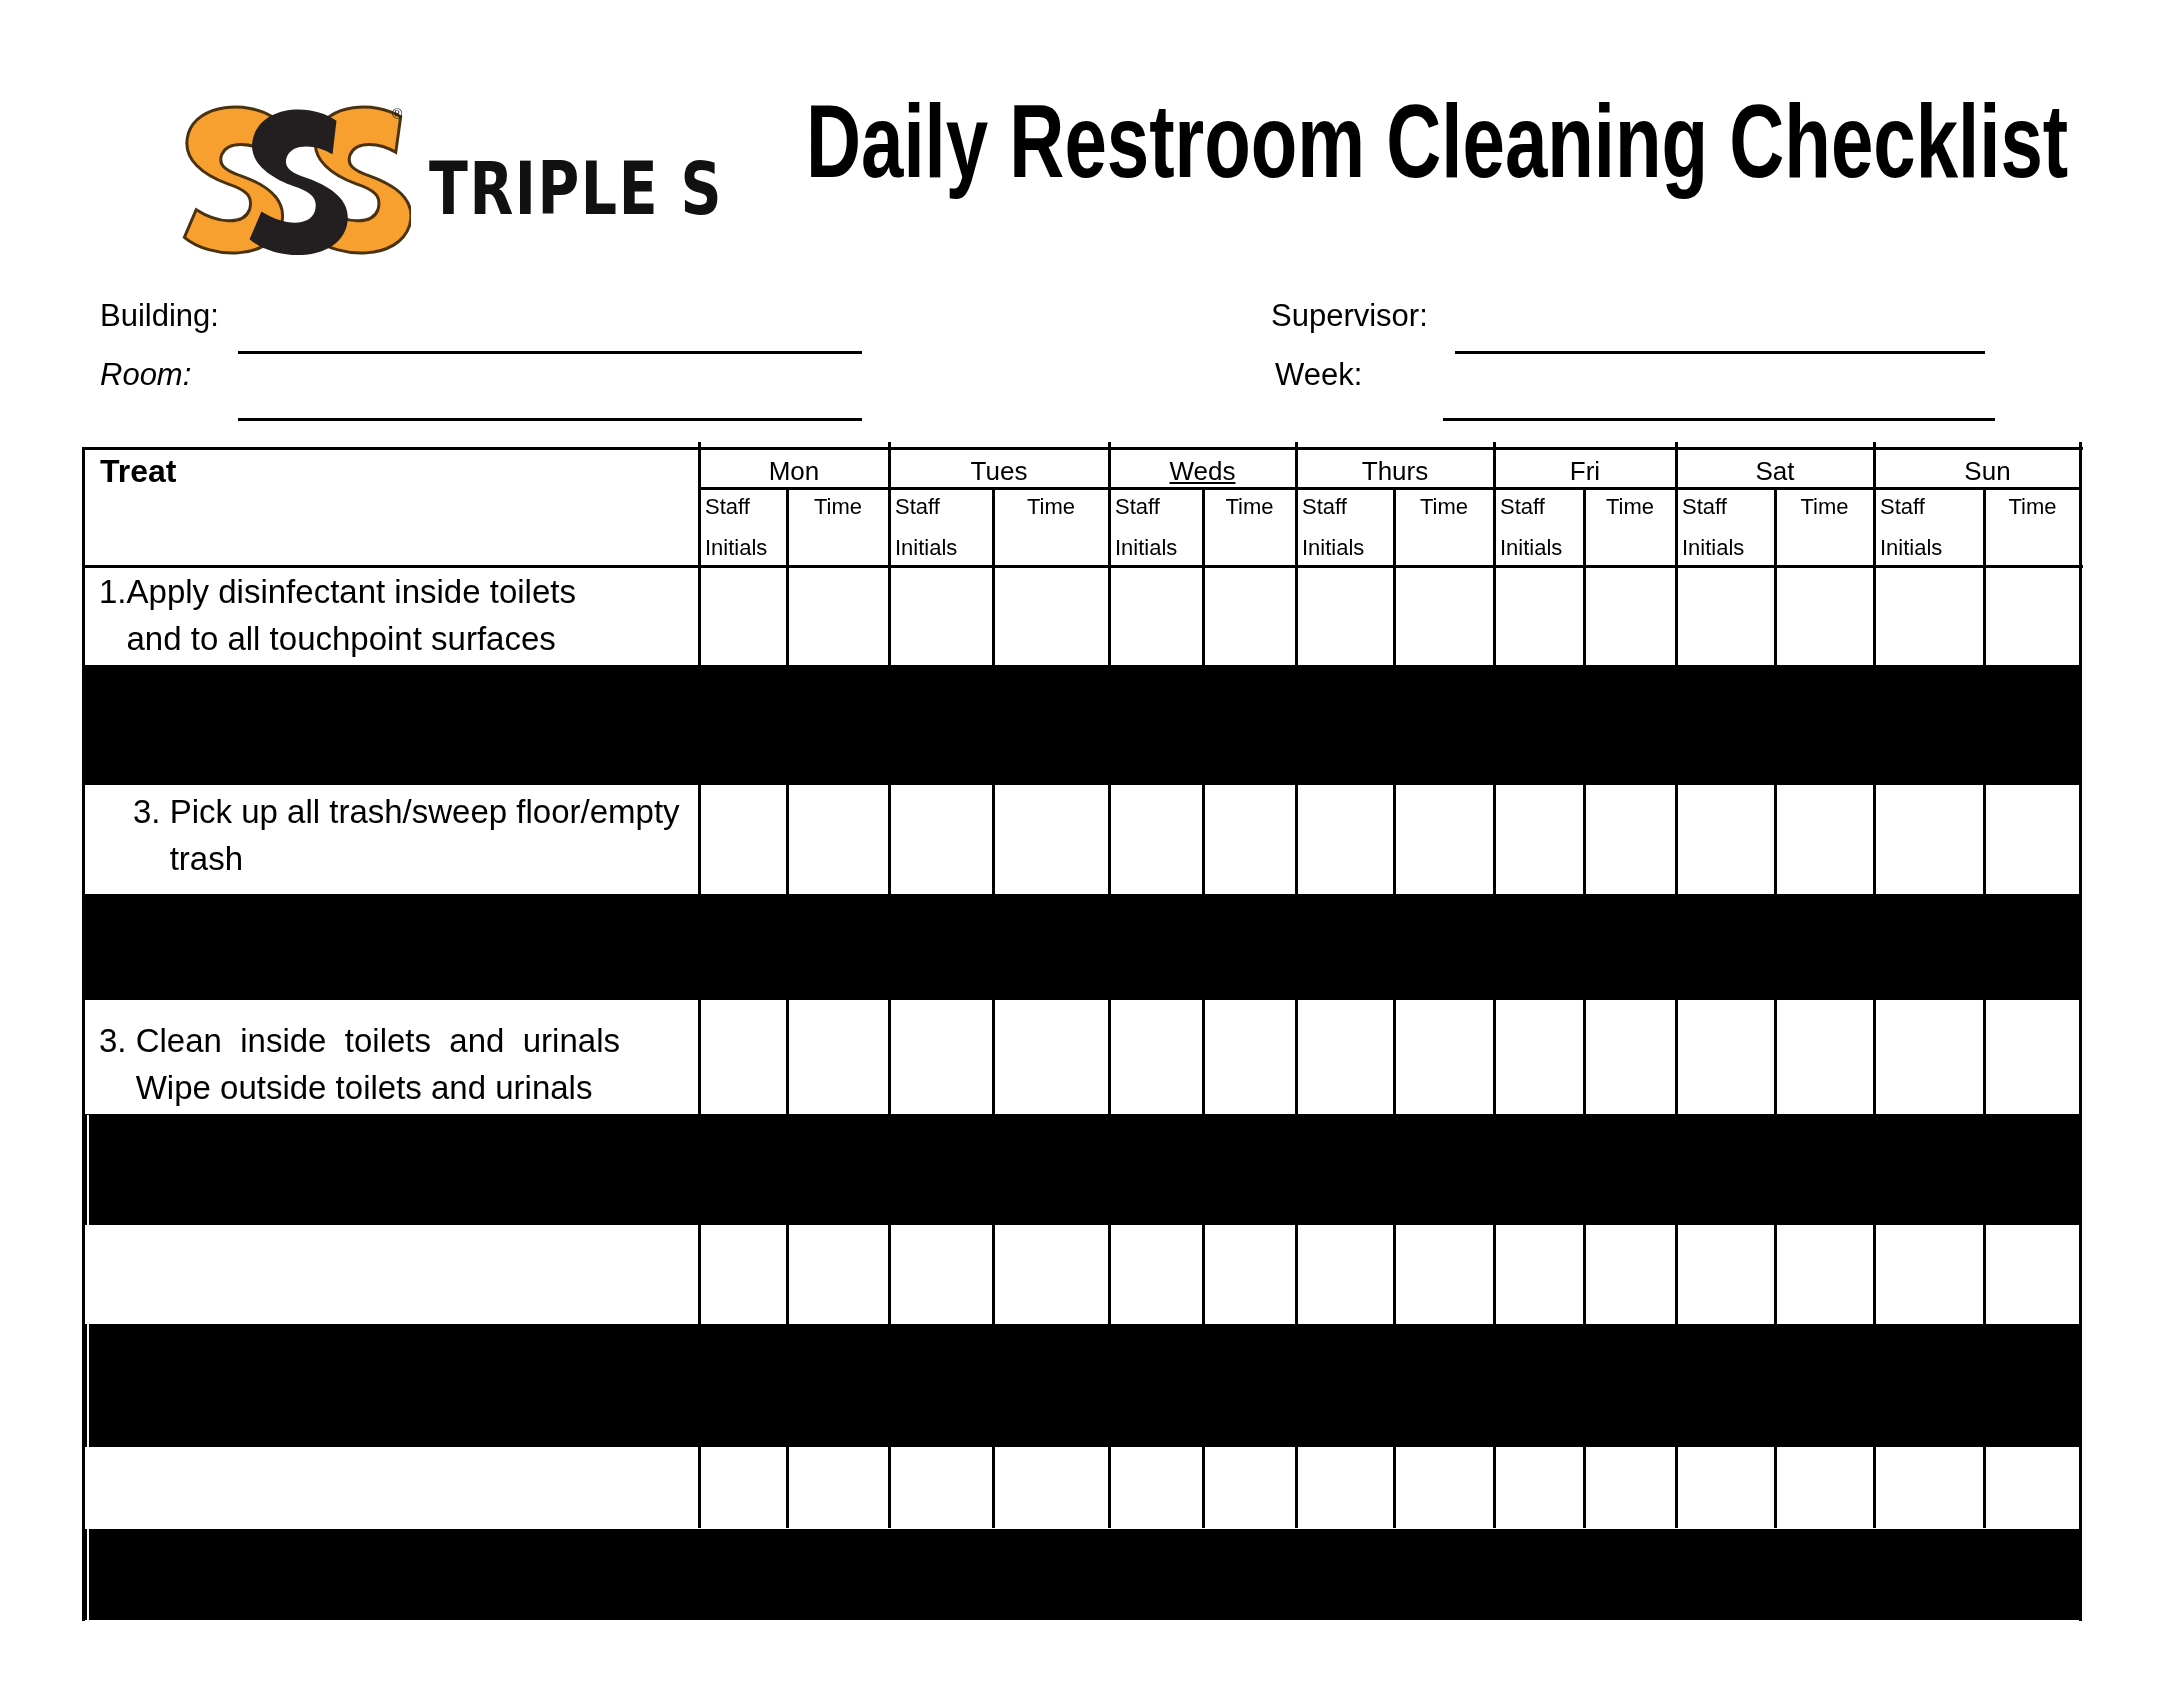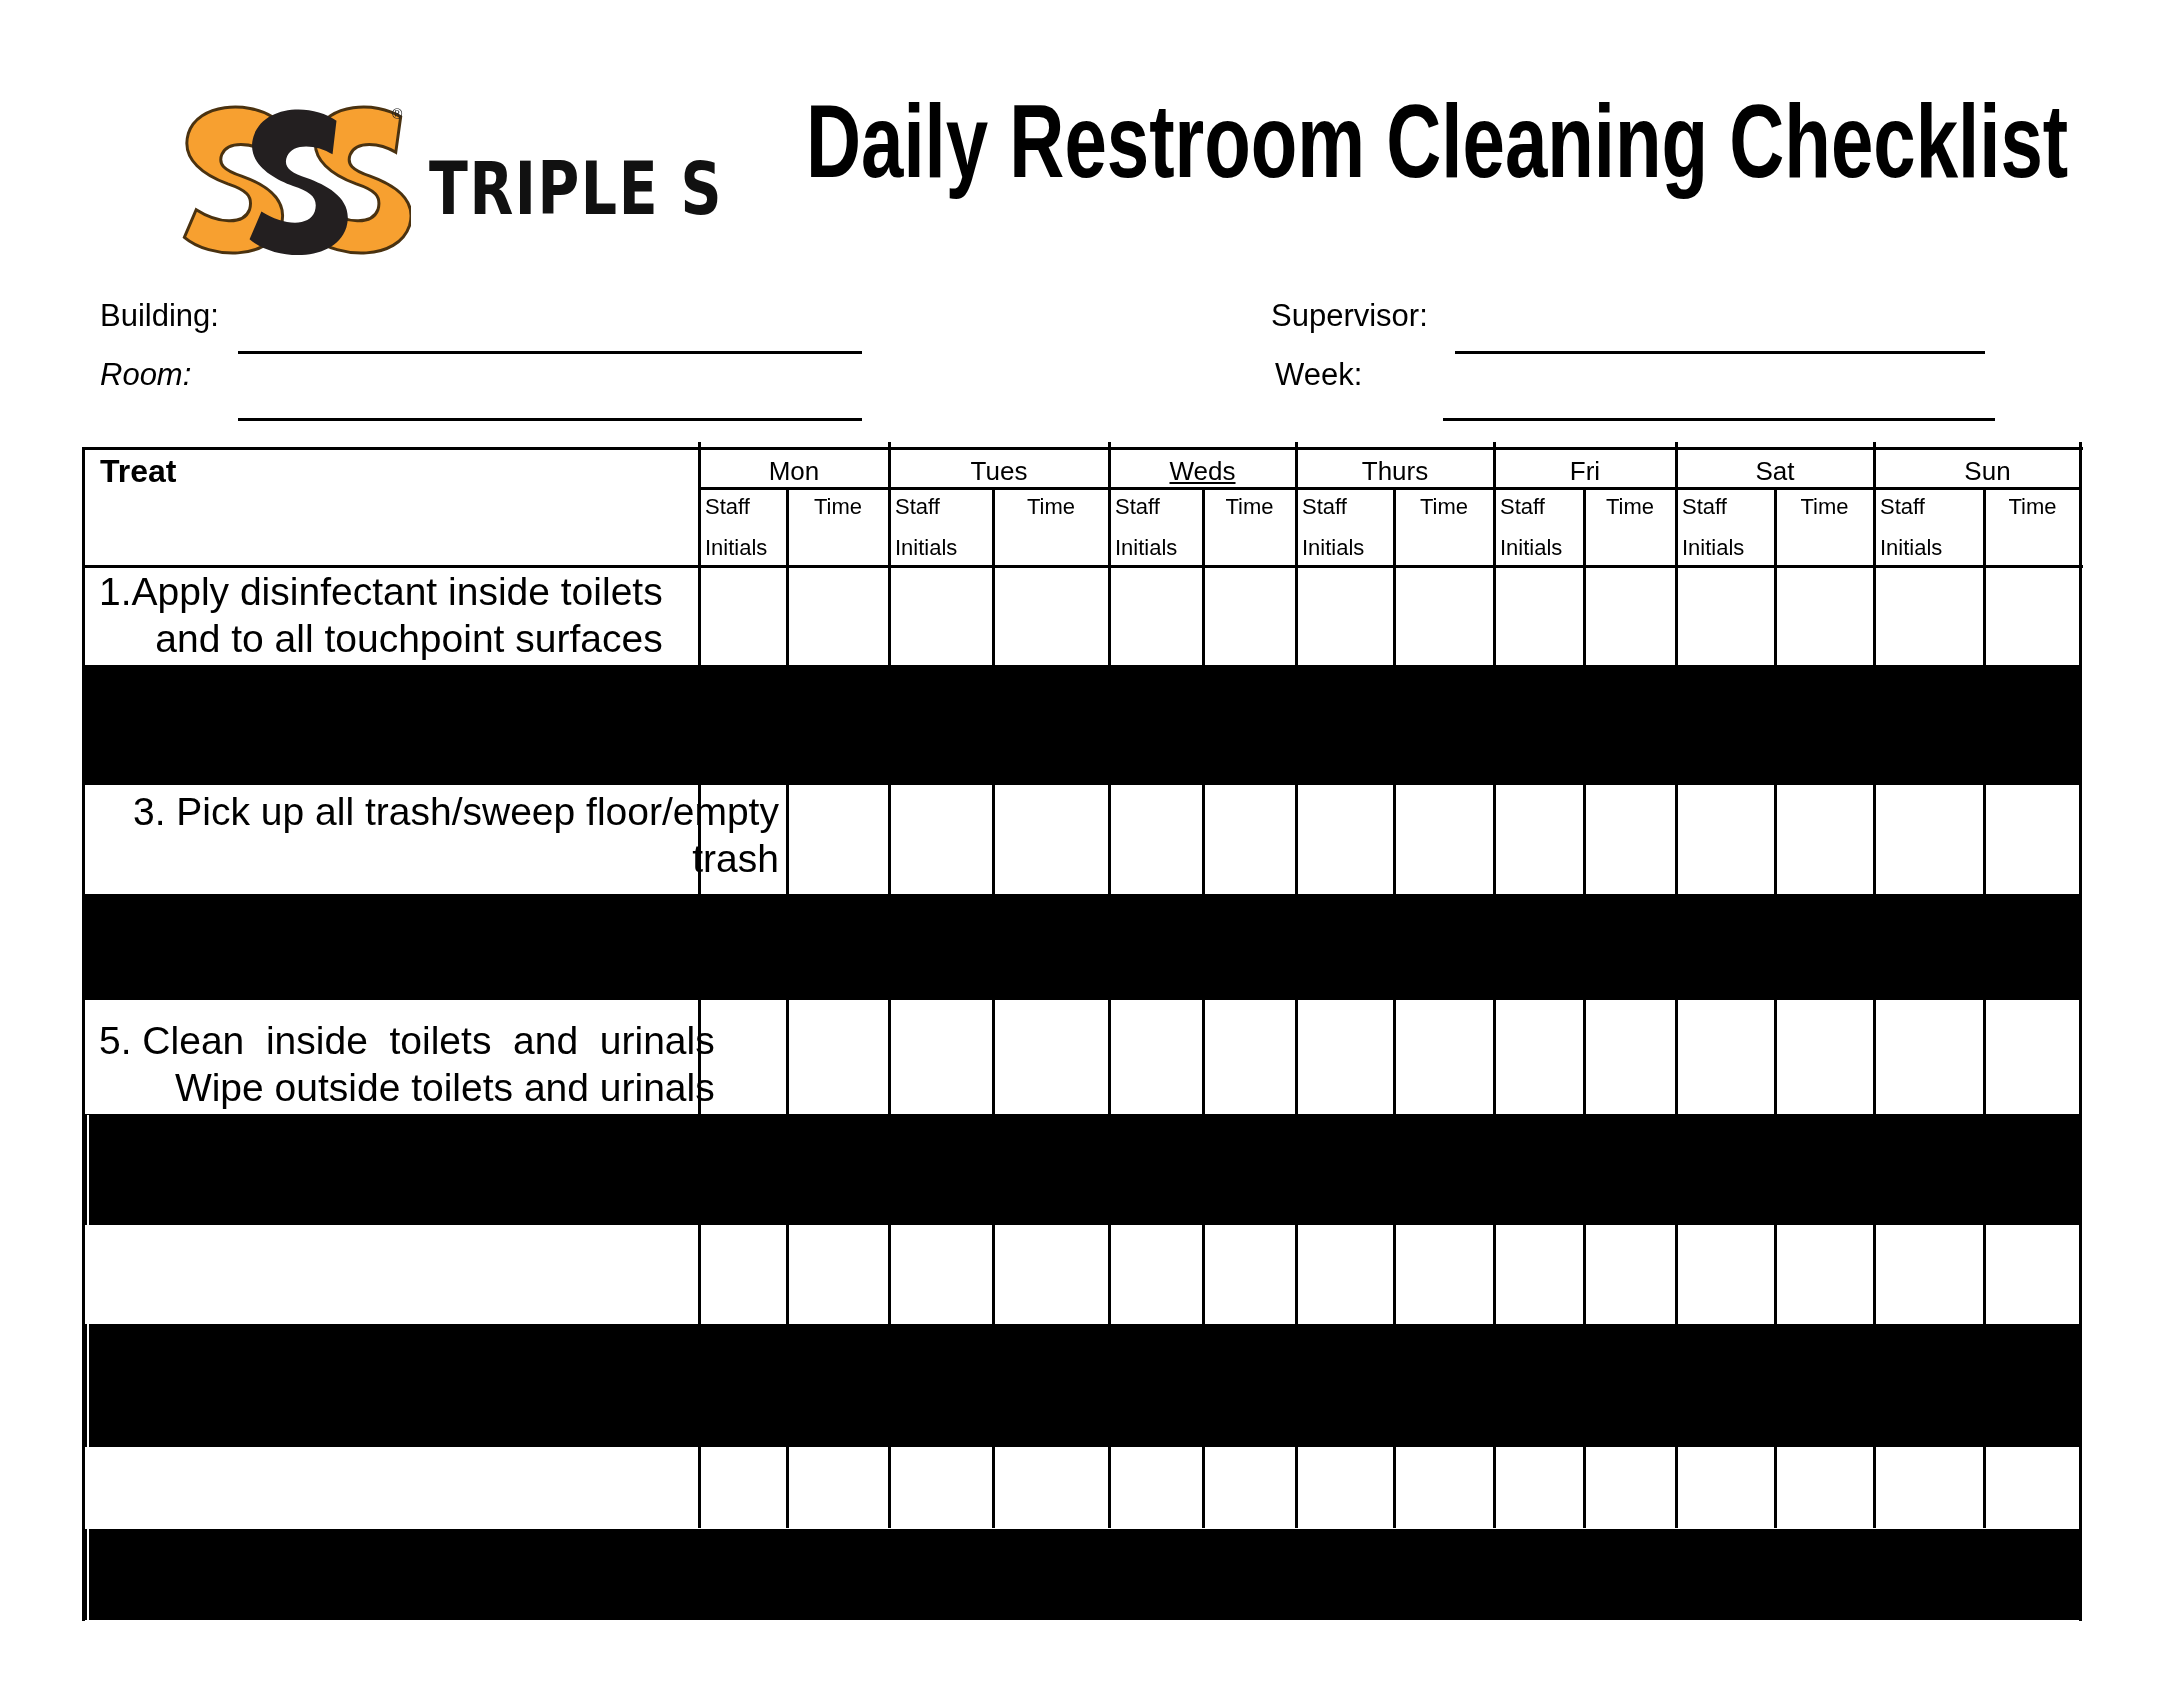--- a/index.html
+++ b/index.html
@@ -31,21 +31,21 @@
   
   .grid { position: absolute; left: 0; top: 0; width: 2178px; height: 1683px; }
   .hline, .vline { position: absolute; background: #000; }
   .band { position: absolute; background: #000; }
 
   .tasks-head { position: absolute; left: 100px; top: 453px; font-weight: bold; font-size: 32px; line-height: 36px; }
   .day-label { position: absolute; top: 452px; font-size: 26px; line-height: 38px; text-align: center; }
   .sub-staff { position: absolute; font-size: 22px; line-height: 24px; }
   .sub-time { position: absolute; font-size: 22px; line-height: 24px; text-align: center; }
 
-  .task-text { position: absolute; left: 99px; font-size: 39px; line-height: 47px; white-space: pre; text-align: right; }
+  .task-text { position: absolute; left: 99px; font-size: 33px; line-height: 47px; white-space: pre; }
 
   .check-cell { position: absolute; background: transparent; cursor: pointer; }
 </style>
 </head>
 <body>
 
 <div class="logo">
   <svg class="logo-mark" viewBox="0 0 235 165" xmlns="http://www.w3.org/2000/svg">
 
     <g stroke="#4a3210" stroke-width="3">
@@ -207,21 +207,21 @@
       <span class="day-label" style="left:1874px;width:227px;">Sun</span>
       <span class="sub-staff" style="left:1880px;top:495px;">Staff</span>
       <span class="sub-staff" style="left:1880px;top:536px;">Initials</span>
       <span class="sub-time" style="left:1984px;width:97px;top:495px;">Time</span>
     </div>
 
   <span class="task-text" style="top:568px;">1.Apply disinfectant inside toilets
    and to all touchpoint surfaces</span>
   <span class="task-text" style="top:788px;margin-left:34px;">3. Pick up all trash/sweep floor/empty
     trash</span>
-  <span class="task-text" style="top:1017px;">5. Clean  inside  toilets  and  urinals
+  <span class="task-text" style="top:1017px;">3. Clean  inside  toilets  and  urinals
     Wipe outside toilets and urinals</span>
 
   <div id="check-cells">
       <div class="check-cell" style="left:701px;top:568px;width:85px;height:96px;"></div>
       <div class="check-cell" style="left:789px;top:568px;width:99px;height:96px;"></div>
       <div class="check-cell" style="left:891px;top:568px;width:101px;height:96px;"></div>
       <div class="check-cell" style="left:995px;top:568px;width:113px;height:96px;"></div>
       <div class="check-cell" style="left:1111px;top:568px;width:91px;height:96px;"></div>
       <div class="check-cell" style="left:1205px;top:568px;width:90px;height:96px;"></div>
       <div class="check-cell" style="left:1298px;top:568px;width:95px;height:96px;"></div>

